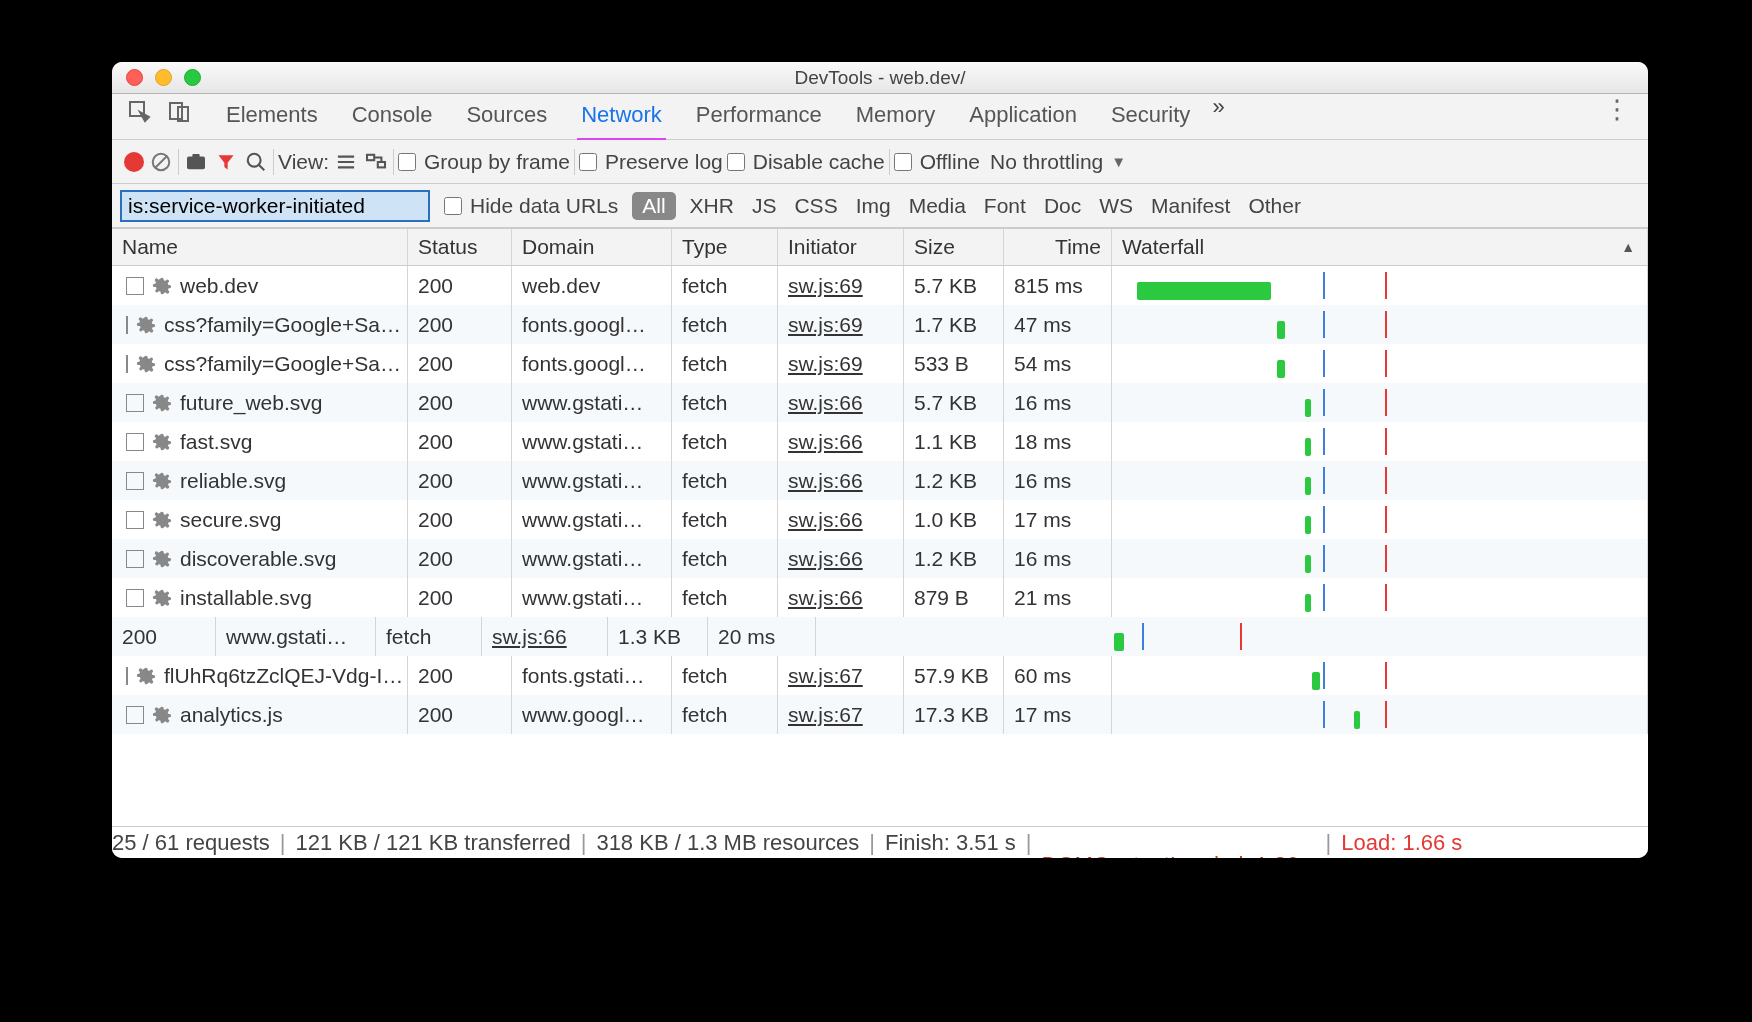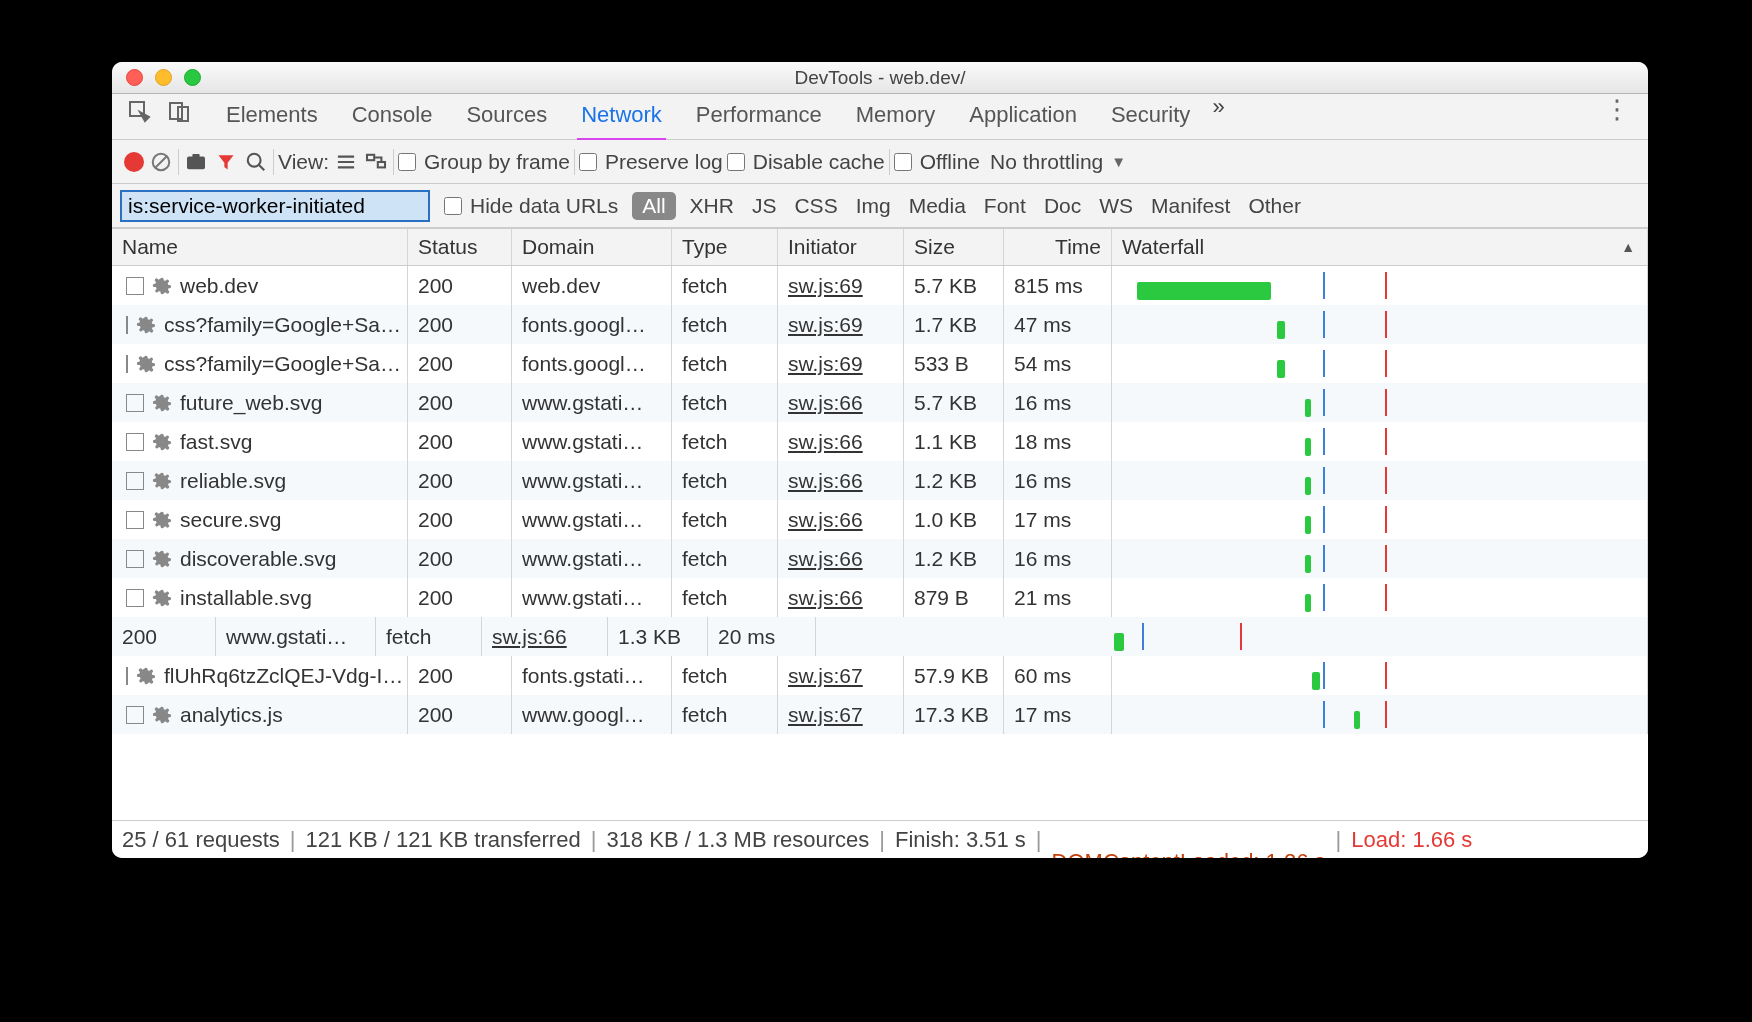--- a/index.html
+++ b/index.html
@@ -128,26 +128,26 @@
   .row .rcheck { width:18px; height:18px; border:1px solid #888; margin:0 8px 0 4px; }
   .row .gear { width:20px; height:20px; margin-right:8px; }
   .row .initiator a { color:#333; text-decoration:underline; }
   .row .wf { position:relative; height:100%; width:100%; }
   .wfbar { position:absolute; height:18px; top:10px; background:#2ac940; border-radius:2px; }
   .wfbar.thin { width:5px; }
   .vline-blue { position:absolute; top:0; bottom:0; width:2px; background:#3f7fdb; }
   .vline-red  { position:absolute; top:0; bottom:0; width:2px; background:#e53935; }
 
   .statusbar {
-    height:38px;
+    height:32px;
     border-top:1px solid #ccc;
     background:#fff;
     display:flex;
     align-items:center;
-    padding:0 10px;
+    padding:0 0;
     font-size:22px;
     color:#444;
     gap:10px;
   }
   .statusbar .sep { color:#999; }
   .statusbar .dcl { color:#c2410c;margin-top:44px; }
   .statusbar .load { color:#e53935; }
 
   svg { display:block; }
 </style>

